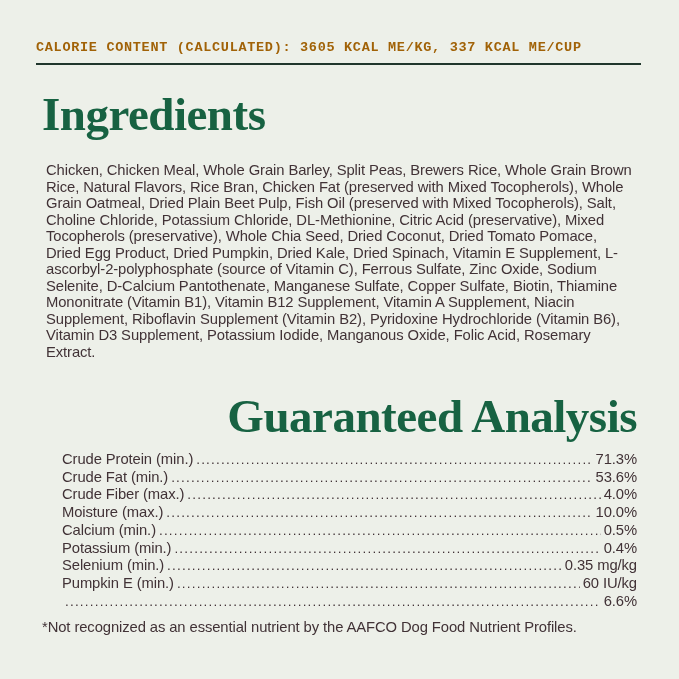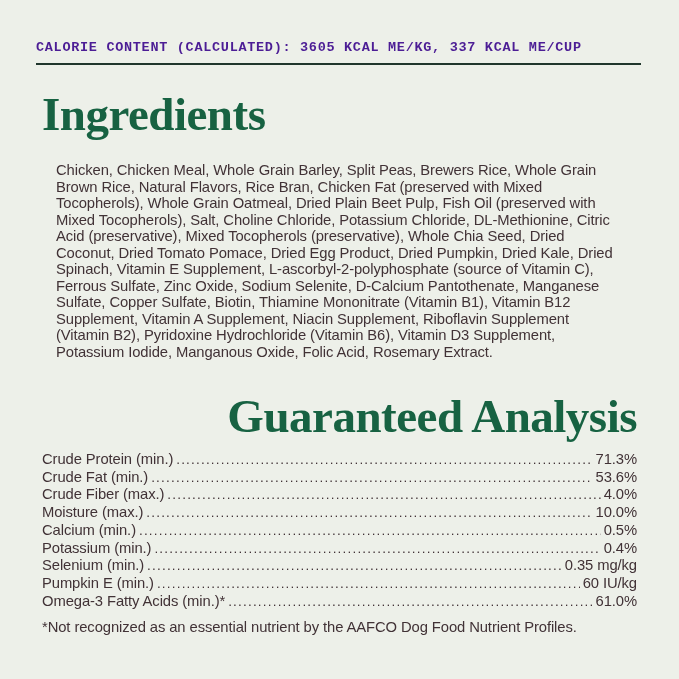--- a/index.html
+++ b/index.html
@@ -19,46 +19,46 @@
     font-family: "Liberation Sans", sans-serif;
   }
   .sheet {
     padding: 40px 42px 0 42px;
   }
   .calorie-line {
     font-family: "Liberation Mono", monospace;
     font-size: 13.5px;
     font-weight: 700;
     letter-spacing: 0.7px;
-    color: #4c1d95;
+    color: #a16207;
     padding: 0 0 8px 0;
     margin-left: -6px;
     margin-right: -4px;
     border-bottom: 2px solid var(--rule);
     white-space: nowrap;
   }
   .section-title {
     font-family: "Liberation Serif", "DejaVu Serif", serif;
     font-weight: 700;
     font-size: 47px;
     line-height: 1;
     letter-spacing: -0.5px;
     color: var(--heading-green);
     margin: 0;
   }
   .title-ingredients { margin-top: 26px; margin-bottom: 24px; }
   .title-analysis    { margin-top: 33px; margin-bottom: 11px; text-align: right; }
   .ingredients-text {
-    margin: 14px;
+    margin: 4px;
     max-width: 593px;
     font-size: 14.8px;
     line-height: 16.5px;
     letter-spacing: -0.1px;
   }
-  .ga-table { margin-top: 1px; }
+  .ga-table { margin-top: 1px; margin-left: 20px; }
   .ga-row {
     display: flex;
     align-items: baseline;
     font-size: 14.8px;
     line-height: 17.7px;
     letter-spacing: -0.1px;
   }
   .ga-label { white-space: nowrap; flex: 0 0 auto; }
   .ga-leader {
     flex: 1 1 auto;
@@ -128,21 +128,20 @@
         <span class="ga-label">Selenium (min.)</span>
         <span class="ga-leader"></span>
         <span class="ga-value">0.35 mg/kg</span>
       </div>
       <div class="ga-row">
         <span class="ga-label">Pumpkin E (min.)</span>
         <span class="ga-leader"></span>
         <span class="ga-value">60 IU/kg</span>
       </div>
       <div class="ga-row">
-        <span class="ga-label">Omega-3 Fatty Acids (min.)*</span>
         <span class="ga-leader"></span>
-        <span class="ga-value">61.0%</span>
+        <span class="ga-value">6.6%</span>
       </div>
     </div>
 
   <p class="footnote">*Not recognized as an essential nutrient by the AAFCO Dog Food Nutrient Profiles.</p>
 
 </div>
 
 </body></html>

